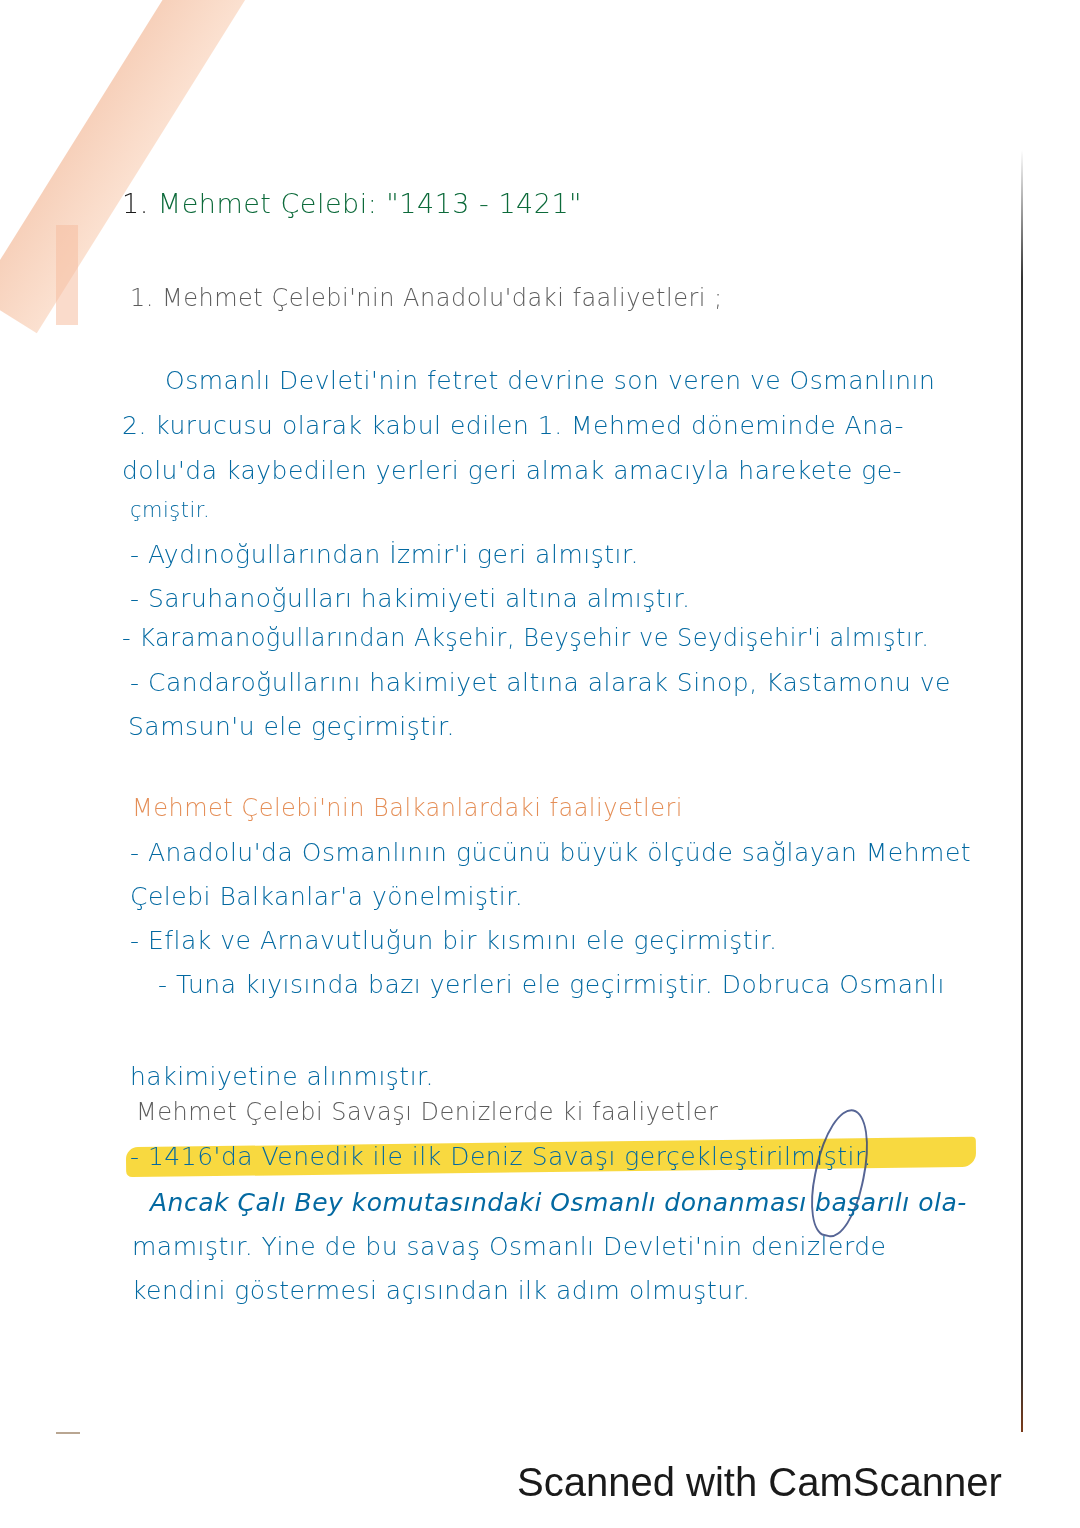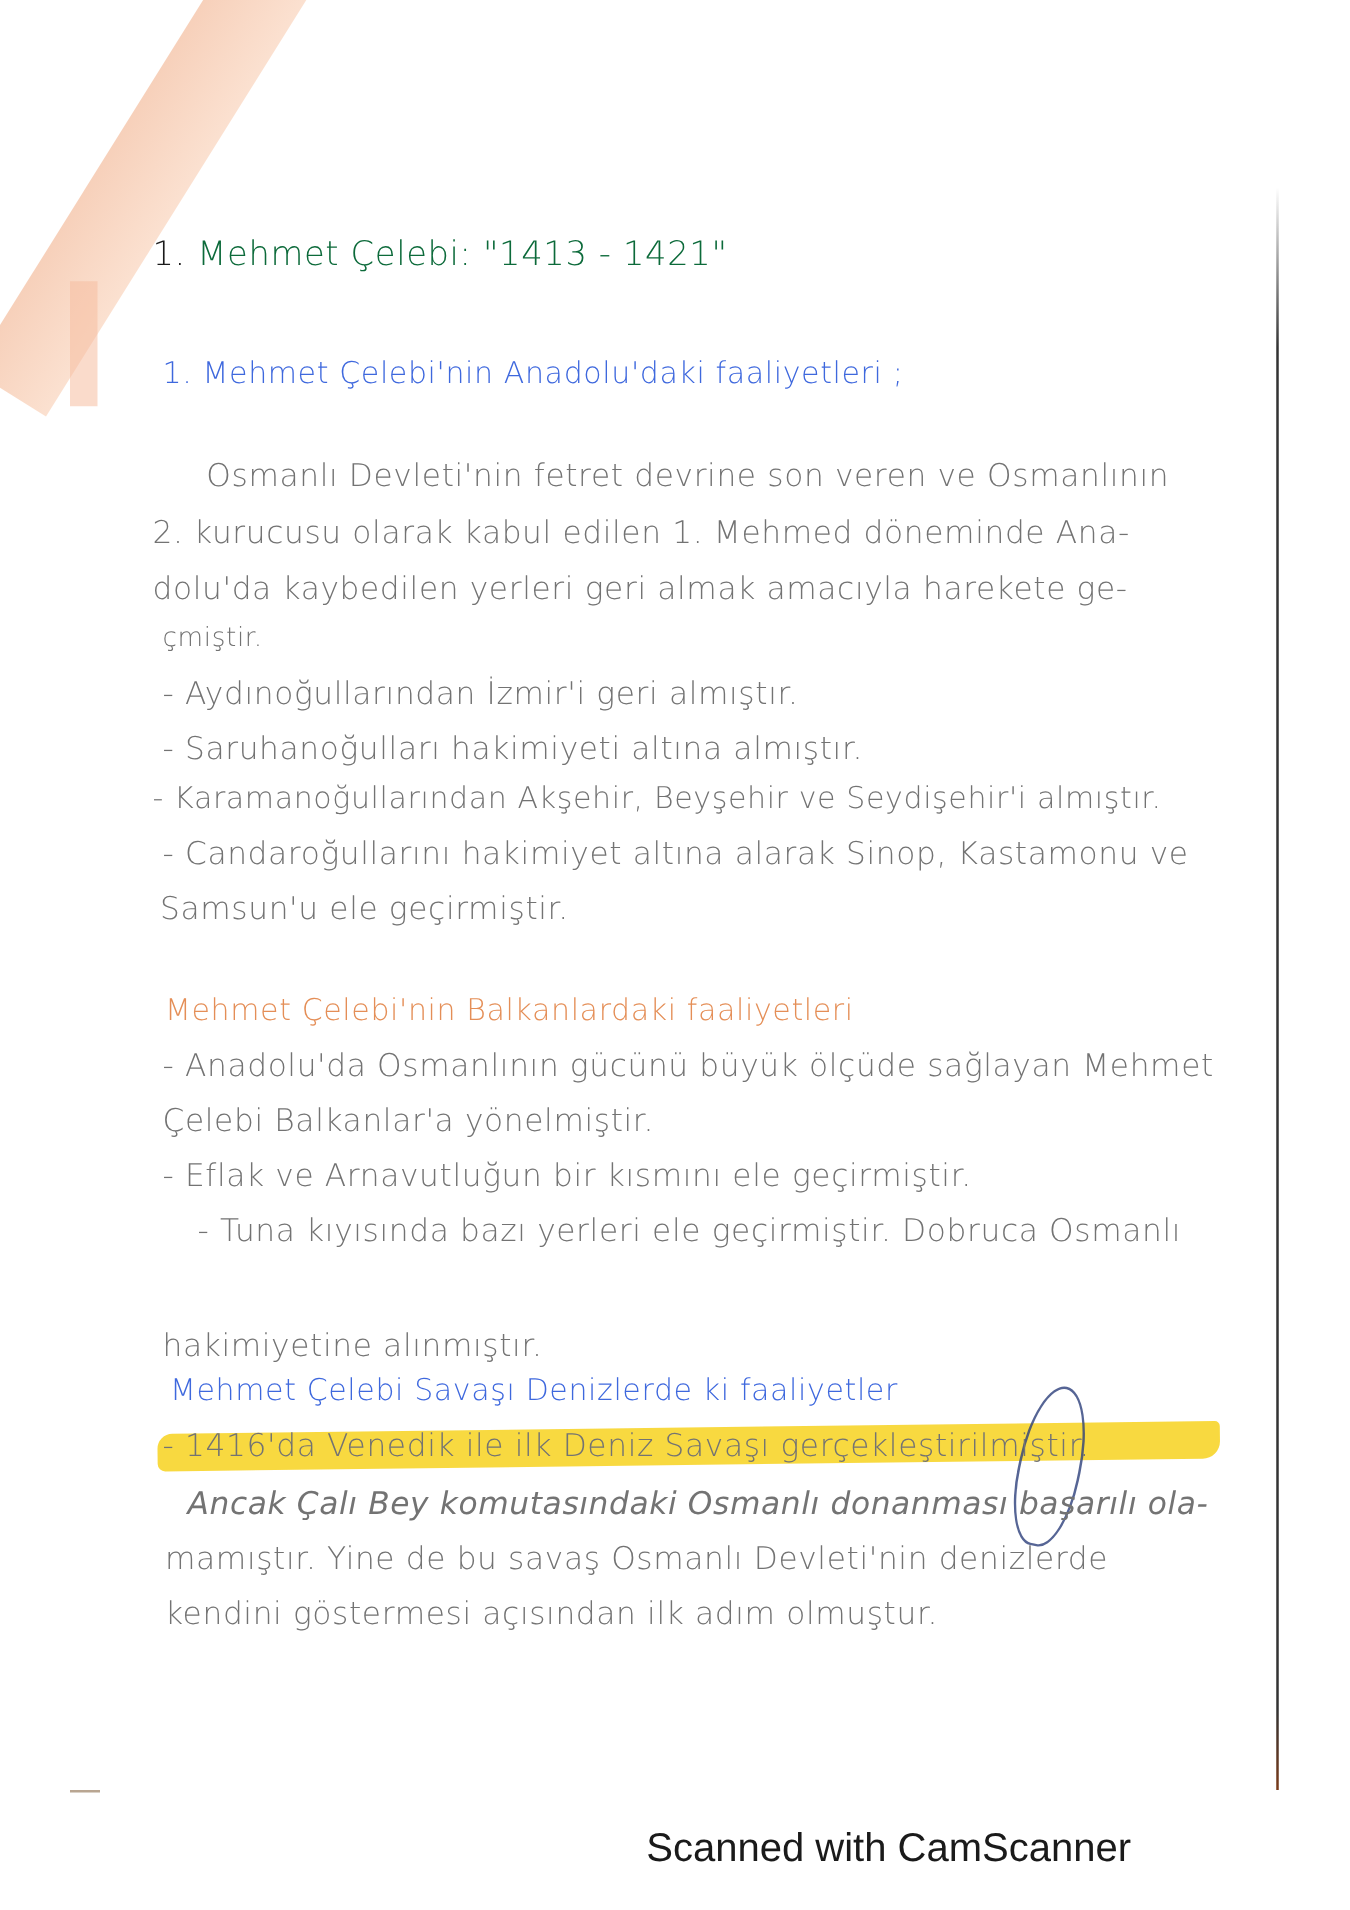--- a/index.html
+++ b/index.html
@@ -28,38 +28,38 @@
       position: absolute; left: 56px; top: 1432px; width: 24px; height: 2px; background: #8a6a4a; opacity: .6;
     }
 
     .hw {
       position: absolute; white-space: nowrap;
       font-family: "DejaVu Sans", sans-serif; font-weight: 300;
       letter-spacing: 0.5px;
     }
     .title { color: #0c6a3a; font-size: 27px; left: 122px; top: 188px; }
     .title .num { color: #1a1a1a; }
-    .sub { color: #1d4ed8; font-size: 24px; opacity: .85; }
+    .sub { color: #404040; font-size: 24px; opacity: .85; }
     .sub-orange { color: #e07b3a; }
-    .body { color: #737373; font-size: 25px; }
+    .body { color: #0369a1; font-size: 25px; }
 
     .highlight {
       position: absolute; left: 126px; top: 1142px; width: 850px; height: 30px;
       background: #f7d21e; opacity: .85; border-radius: 12px 4px 14px 6px;
       transform: rotate(-0.7deg);
     }
     .signature {
       position: absolute; left: 815px; top: 1108px; width: 50px; height: 130px;
       border: 2px solid #2c3e7a; border-radius: 50% 50% 45% 45%;
       transform: rotate(12deg); opacity: .8;
     }
 
     .footer {
       position: absolute; left: 517px; top: 1460px;
-      font-family: "Liberation Sans", sans-serif; font-size: 32px; color: #1a1a1a;
+      font-family: "Liberation Sans", sans-serif; font-size: 40px; color: #1a1a1a;
     }
   </style>
 </head>
 <body>
 
 <div class="page">
   <div class="smudge"></div>
   <div class="left-strip"></div>
   <div class="right-margin-line"></div>
   <div class="bottom-tick"></div>

